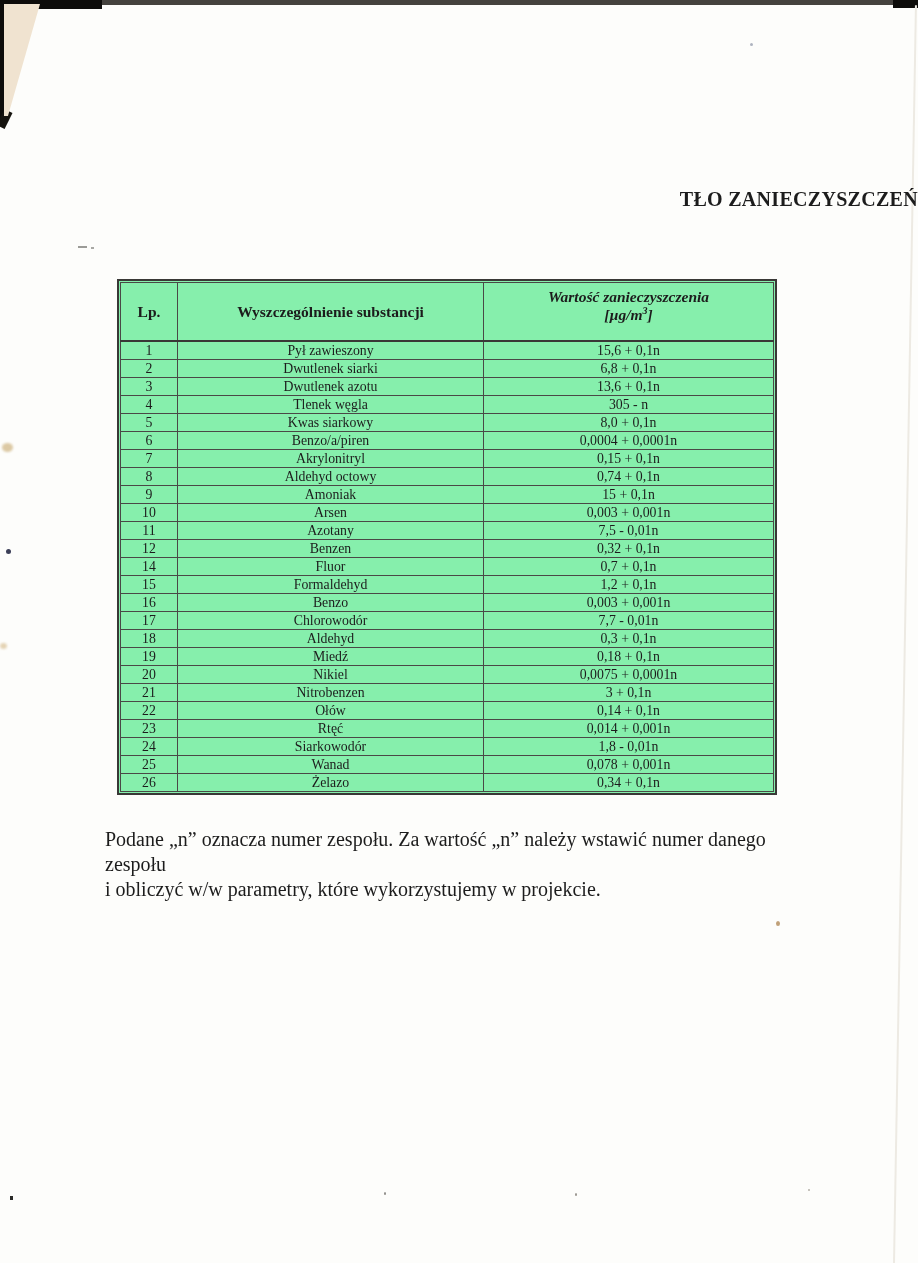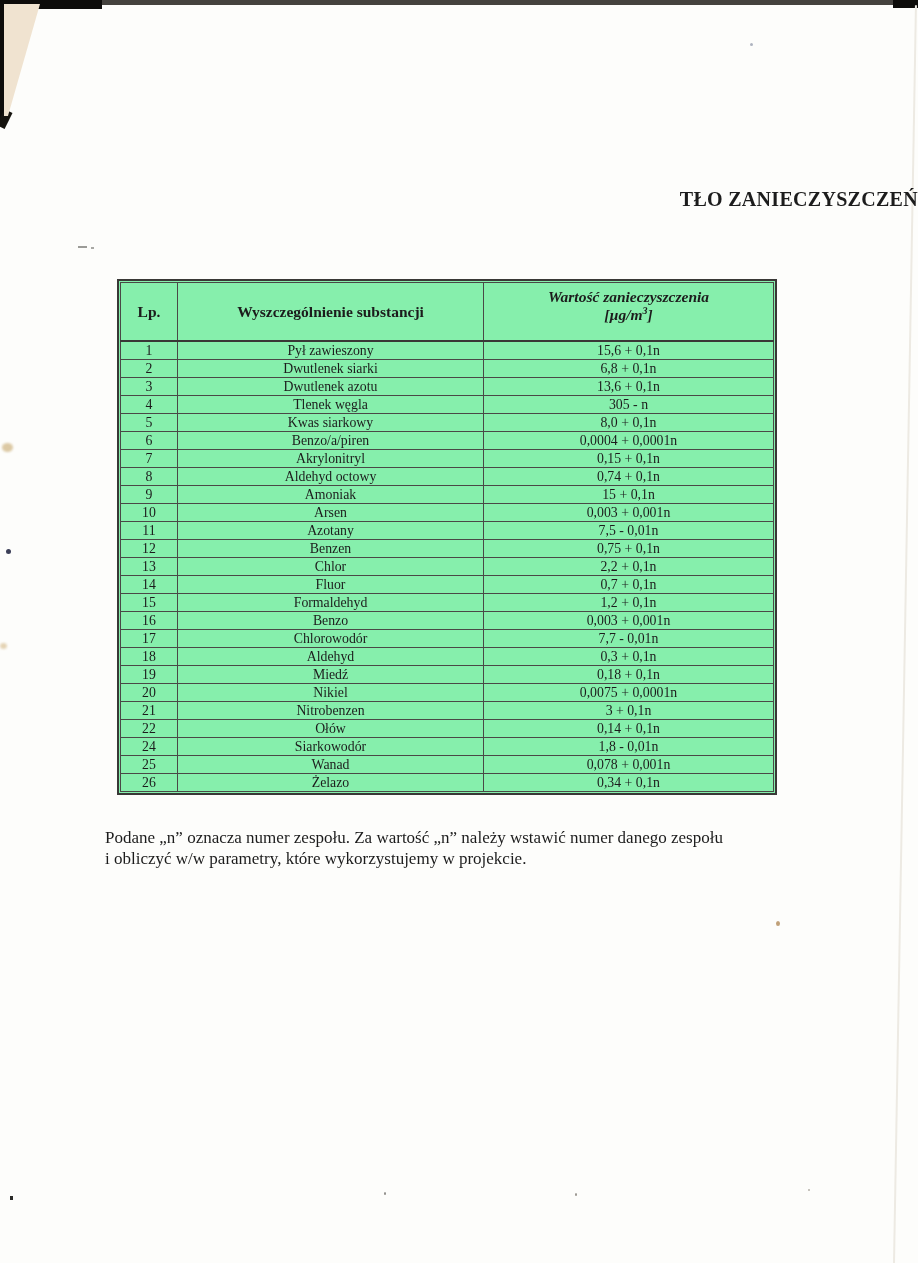--- a/index.html
+++ b/index.html
@@ -41,21 +41,21 @@
   th, td { border: 1px solid #4a4846; text-align: center; vertical-align: middle;
            overflow: hidden; white-space: nowrap; }
   thead th { height: 51px; font-size: 15.5px; font-weight: bold; border-bottom: 2px solid #393836; }
   th.value-h { vertical-align: top; padding-top: 5px; font-style: italic; }
   th.value-h .unit-line { font-weight: bold; }
   sup { font-size: 10px; line-height: 0; }
   tbody td { height: 17px; font-size: 13.8px; padding: 0; line-height: 17px; }
 
   .note {
     position: absolute; left: 105px; top: 827px; width: 710px; margin: 0;
-    font-size: 17px; line-height: 1.25;
+    font-size: 20px; line-height: 1.25;
   }
 </style>
 </head>
 <body>
 
 <div class="page">
 
   <div class="top-edge"></div>
   <div class="top-edge-left"></div>
   <div class="top-edge-right"></div>
@@ -148,26 +148,21 @@
             <td>0,003 + 0,001n</td>
           </tr>
           <tr>
             <td>11</td>
             <td>Azotany</td>
             <td>7,5 - 0,01n</td>
           </tr>
           <tr>
             <td>12</td>
             <td>Benzen</td>
-            <td>0,75 + 0,1n</td>
-          </tr>
-          <tr>
-            <td>13</td>
-            <td>Chlor</td>
-            <td>2,2 + 0,1n</td>
+            <td>0,32 + 0,1n</td>
           </tr>
           <tr>
             <td>14</td>
             <td>Fluor</td>
             <td>0,7 + 0,1n</td>
           </tr>
           <tr>
             <td>15</td>
             <td>Formaldehyd</td>
             <td>1,2 + 0,1n</td>
@@ -199,20 +194,25 @@
           </tr>
           <tr>
             <td>21</td>
             <td>Nitrobenzen</td>
             <td>3 + 0,1n</td>
           </tr>
           <tr>
             <td>22</td>
             <td>Ołów</td>
             <td>0,14 + 0,1n</td>
+          </tr>
+          <tr>
+            <td>23</td>
+            <td>Rtęć</td>
+            <td>0,014 + 0,001n</td>
           </tr>
           <tr>
             <td>24</td>
             <td>Siarkowodór</td>
             <td>1,8 - 0,01n</td>
           </tr>
           <tr>
             <td>25</td>
             <td>Wanad</td>
             <td>0,078 + 0,001n</td>

